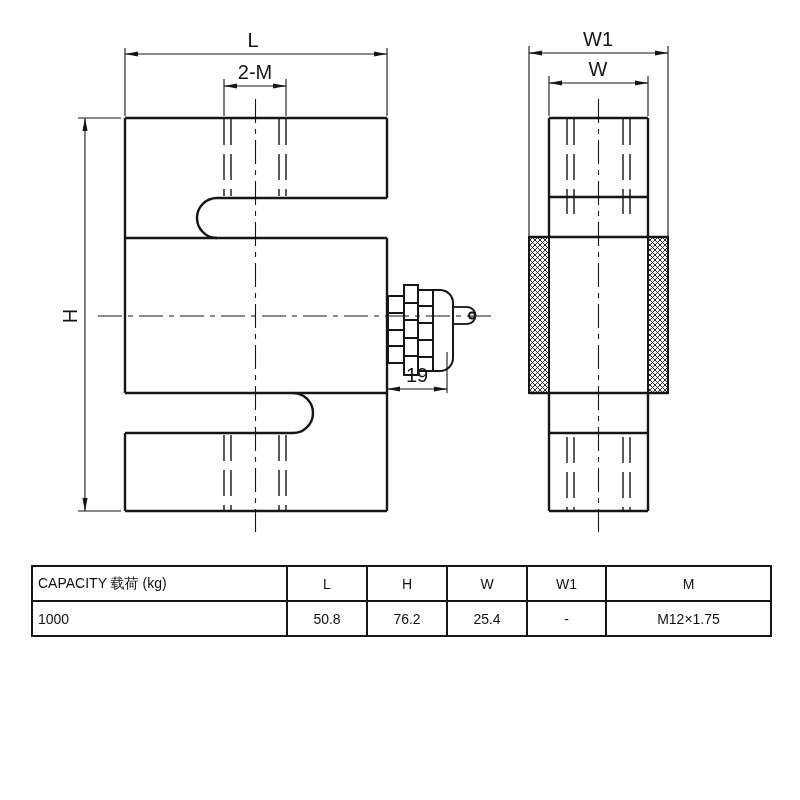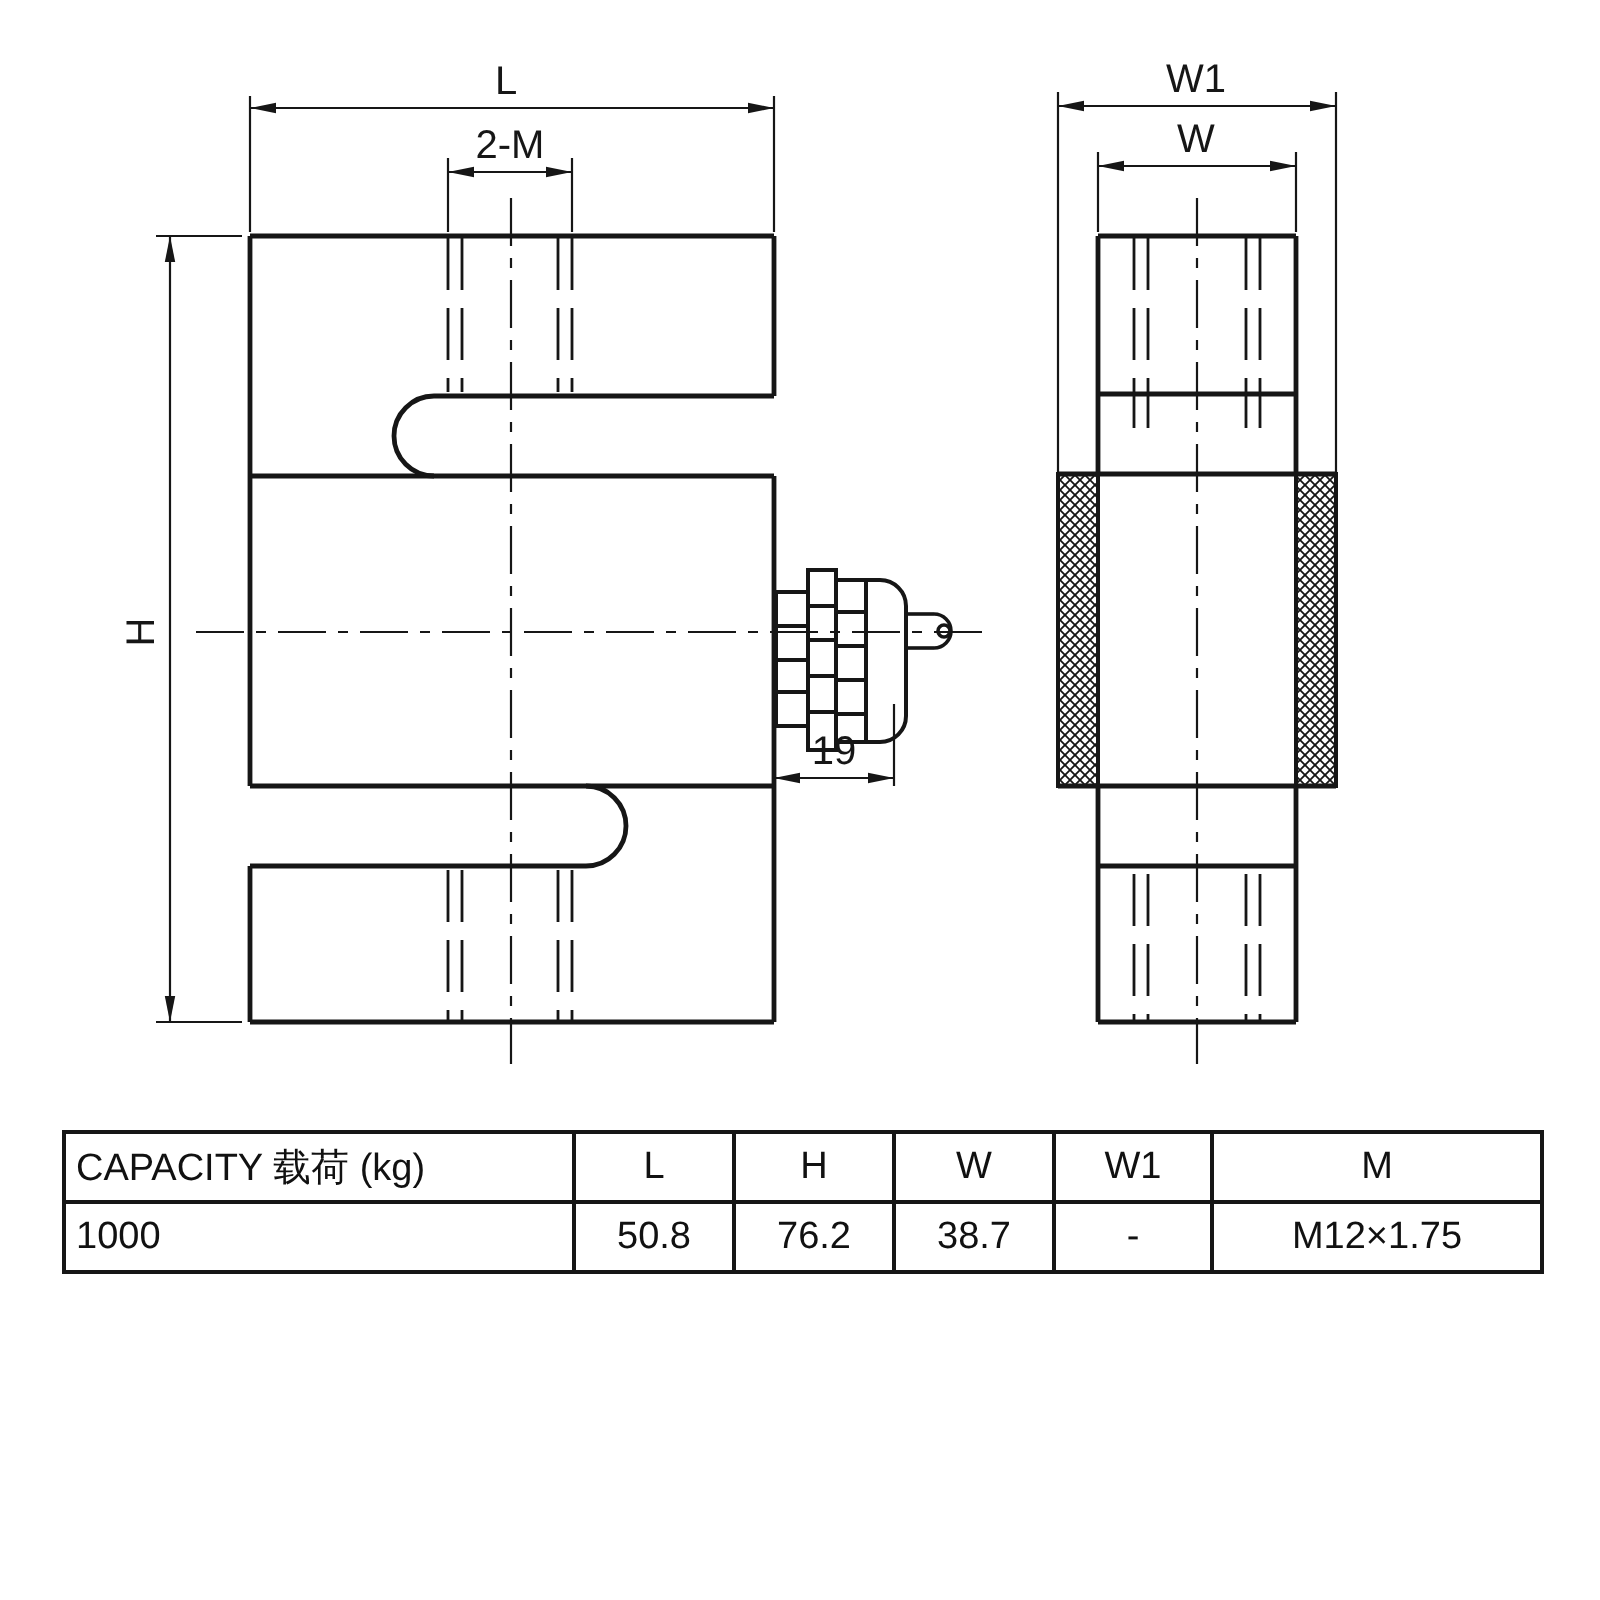--- a/index.html
+++ b/index.html
@@ -1,21 +1,21 @@
 <!DOCTYPE html>
 <html><head>
 <meta charset="utf-8">
 <style>
   html,body{margin:0;padding:0;background:#ffffff;}
   .stage{position:relative;width:800px;height:800px;background:#ffffff;overflow:hidden;
          font-family:"Liberation Sans",sans-serif;}
   svg text{font-family:"Liberation Sans",sans-serif;fill:#161616;}
   .dimtxt{font-size:20px;}
   .spec{position:absolute;left:31px;top:565px;width:739px;border-collapse:collapse;
-        table-layout:fixed;font-family:"Liberation Sans",sans-serif;font-size:19px;color:#111;}
+        table-layout:fixed;font-family:"Liberation Sans",sans-serif;font-size:14px;color:#111;}
   .spec th,.spec td{border:2px solid #161616;height:33px;text-align:center;
         padding:0;font-weight:400;white-space:nowrap;overflow:hidden;}
   .spec .cap{text-align:left;padding-left:5px;}
 </style>
 </head>
 <body>
 
 <div class="stage">
 
   <svg width="800" height="560" viewBox="0 0 800 560">
@@ -184,19 +184,19 @@
         <th>W</th>
         <th>W1</th>
         <th>M</th>
       </tr>
     </thead>
     <tbody>
       <tr>
         <td class="cap">1000</td>
         <td>50.8</td>
         <td>76.2</td>
-        <td>38.7</td>
+        <td>25.4</td>
         <td>-</td>
         <td>M12×1.75</td>
       </tr>
     </tbody>
   </table>
 </div>
 
 </body></html>

